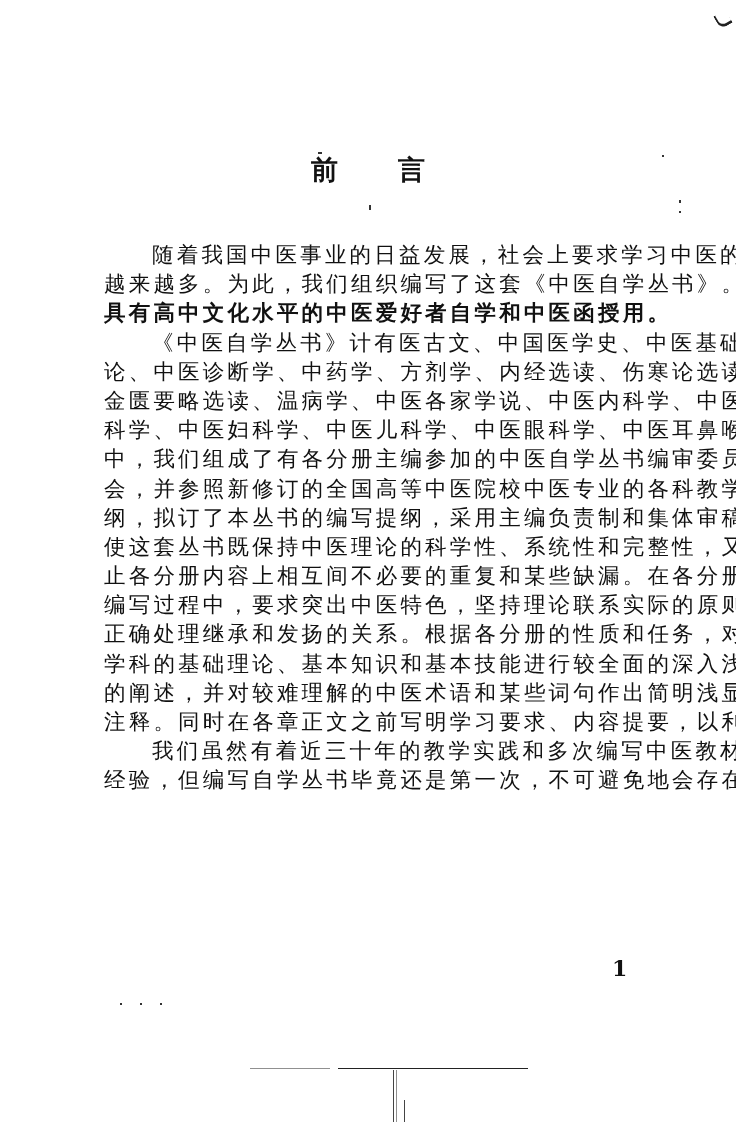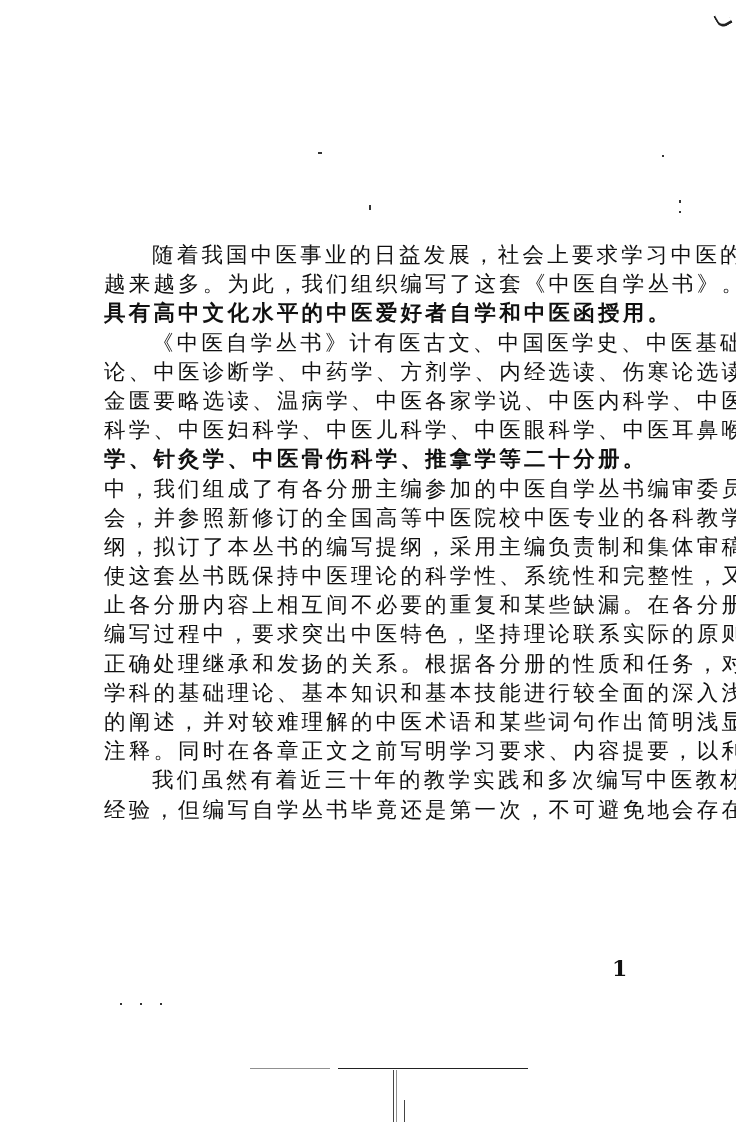--- a/index.html
+++ b/index.html
@@ -24,32 +24,34 @@
             border-left:2px solid #222; border-bottom:3px solid #222; transform:rotate(-30deg);
             border-radius:0 0 0 8px; }
 </style>
 </head>
 <body>
 
 <div class="page">
 
   <div class="corner"></div>
 
+  <div class="title">
+    <span>前</span><span class="gap"></span><span>言</span>
+  </div>
 
   <div class="body">
 
     <div class="line indent">随着我国中医事业的日益发展，社会上要求学习中医的人</div>
     <div class="line">越来越多。为此，我们组织编写了这套《中医自学丛书》。供</div>
     <div class="line last">具有高中文化水平的中医爱好者自学和中医函授用。</div>
 
     <div class="line indent">《中医自学丛书》计有医古文、中国医学史、中医基础理</div>
     <div class="line">论、中医诊断学、中药学、方剂学、内经选读、伤寒论选读、</div>
     <div class="line">金匮要略选读、温病学、中医各家学说、中医内科学、中医外</div>
     <div class="line">科学、中医妇科学、中医儿科学、中医眼科学、中医耳鼻喉科</div>
-    <div class="line last">学、针灸学、中医骨伤科学、推拿学等二十分册。</div>
 
     <div class="line">中，我们组成了有各分册主编参加的中医自学丛书编审委员</div>
     <div class="line">会，并参照新修订的全国高等中医院校中医专业的各科教学大</div>
     <div class="line">纲，拟订了本丛书的编写提纲，采用主编负责制和集体审稿，</div>
     <div class="line">使这套丛书既保持中医理论的科学性、系统性和完整性，又防</div>
     <div class="line">止各分册内容上相互间不必要的重复和某些缺漏。在各分册的</div>
     <div class="line">编写过程中，要求突出中医特色，坚持理论联系实际的原则，</div>
     <div class="line">正确处理继承和发扬的关系。根据各分册的性质和任务，对本</div>
     <div class="line">学科的基础理论、基本知识和基本技能进行较全面的深入浅出</div>
     <div class="line">的阐述，并对较难理解的中医术语和某些词句作出简明浅显的</div>

